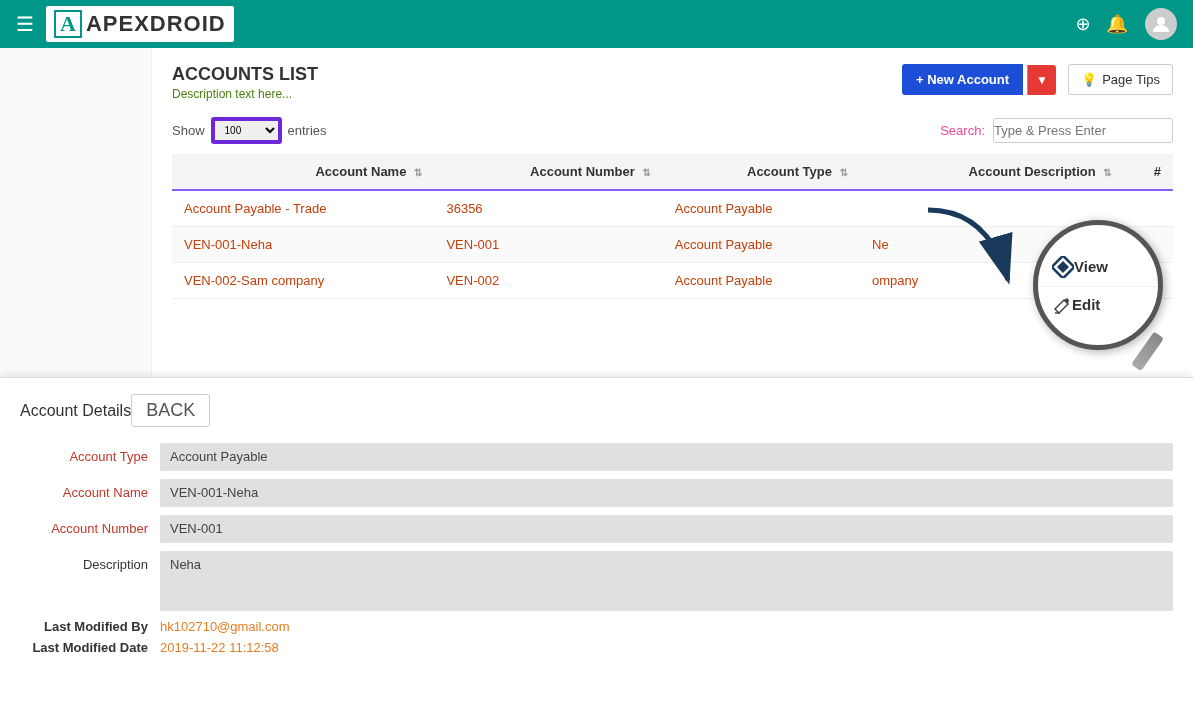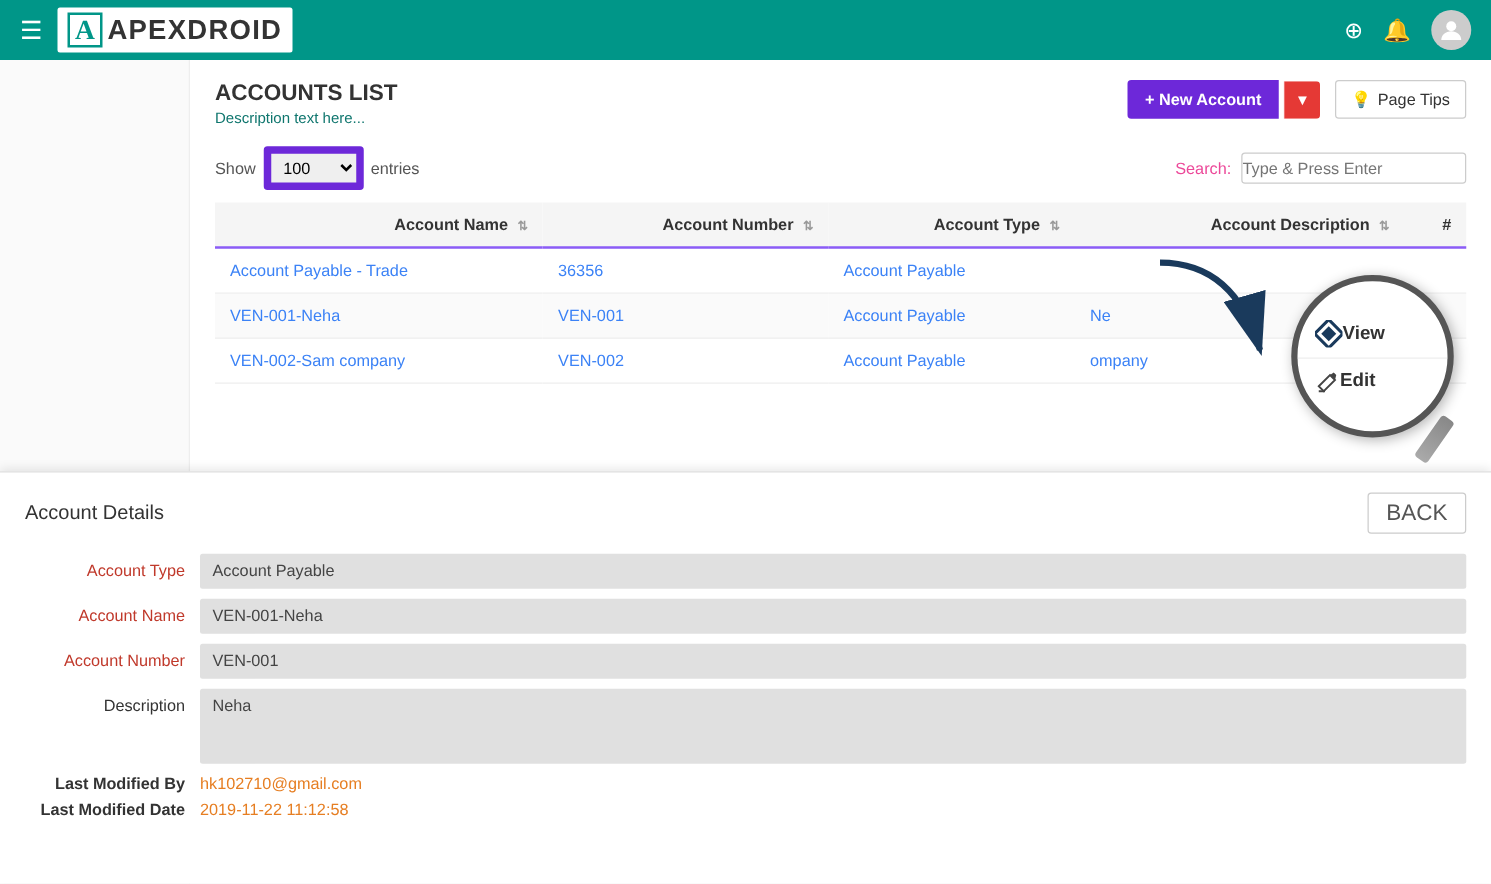--- a/index.html
+++ b/index.html
@@ -85,30 +85,30 @@
       justify-content: space-between;
       margin-bottom: 16px;
     }
     .page-title {
       font-size: 18px;
       font-weight: bold;
       color: #333;
     }
     .page-desc {
       font-size: 12px;
-      color: #0f766e;
+      color: #4d7c0f;
       margin-top: 2px;
     }
     .header-actions {
       display: flex;
       align-items: center;
       gap: 4px;
     }
     .btn-new-account {
-      background: #6d28d9;
+      background: #1d4ed8;
       color: white;
       border: none;
       padding: 8px 14px;
       border-radius: 3px 0 0 3px;
       cursor: pointer;
       font-size: 13px;
       font-weight: bold;
     }
     .btn-dropdown {
       background: #e53935;
@@ -143,23 +143,23 @@
       margin-bottom: 10px;
     }
     .show-entries {
       display: flex;
       align-items: center;
       gap: 6px;
       color: #555;
     }
     .show-entries select {
       padding: 3px 20px 3px 6px;
-      border: 6px solid #6d28d9;
+      border: 4px solid #6d28d9;
       border-radius: 3px;
-      font-size: 13px;
+      font-size: 10px;
     }
     .search-box {
       display: flex;
       align-items: center;
       gap: 8px;
     }
     .search-box label { color: #ec4899; text-align: center; }
     .search-box input {
       border: 1px solid #ccc;
       padding: 4px 0;
@@ -185,41 +185,41 @@
       white-space: nowrap;
     }
     .data-table th .sort-icon {
       color: #999;
       font-size: 10px;
       margin-left: 4px;
     }
     .data-table td {
       padding: 10px 12px;
       border-bottom: 1px solid #eee;
-      color: #3b82f6;
+      color: #c2410c;
       font-size: 13px;
     }
     .data-table tr:nth-child(even) td { background: #fafafa; }
 
     
     .account-details-panel {
       position: absolute;
       bottom: 0;
       left: 0;
       right: 0;
       background: white;
       border-top: 1px solid #ddd;
       padding: 16px 20px 20px 20px;
       z-index: 10;
       height: 330px;
       box-shadow: 0 -2px 8px rgba(0,0,0,0.1);
     }
     .panel-header {
       display: flex;
-      justify-content: space-between;
+      justify-content: flex-start;
       align-items: center;
       margin-bottom: 16px;
     }
     .panel-title {
       font-size: 16px;
       color: #333;
       font-weight: normal;
     }
     .btn-back {
       background: white;

